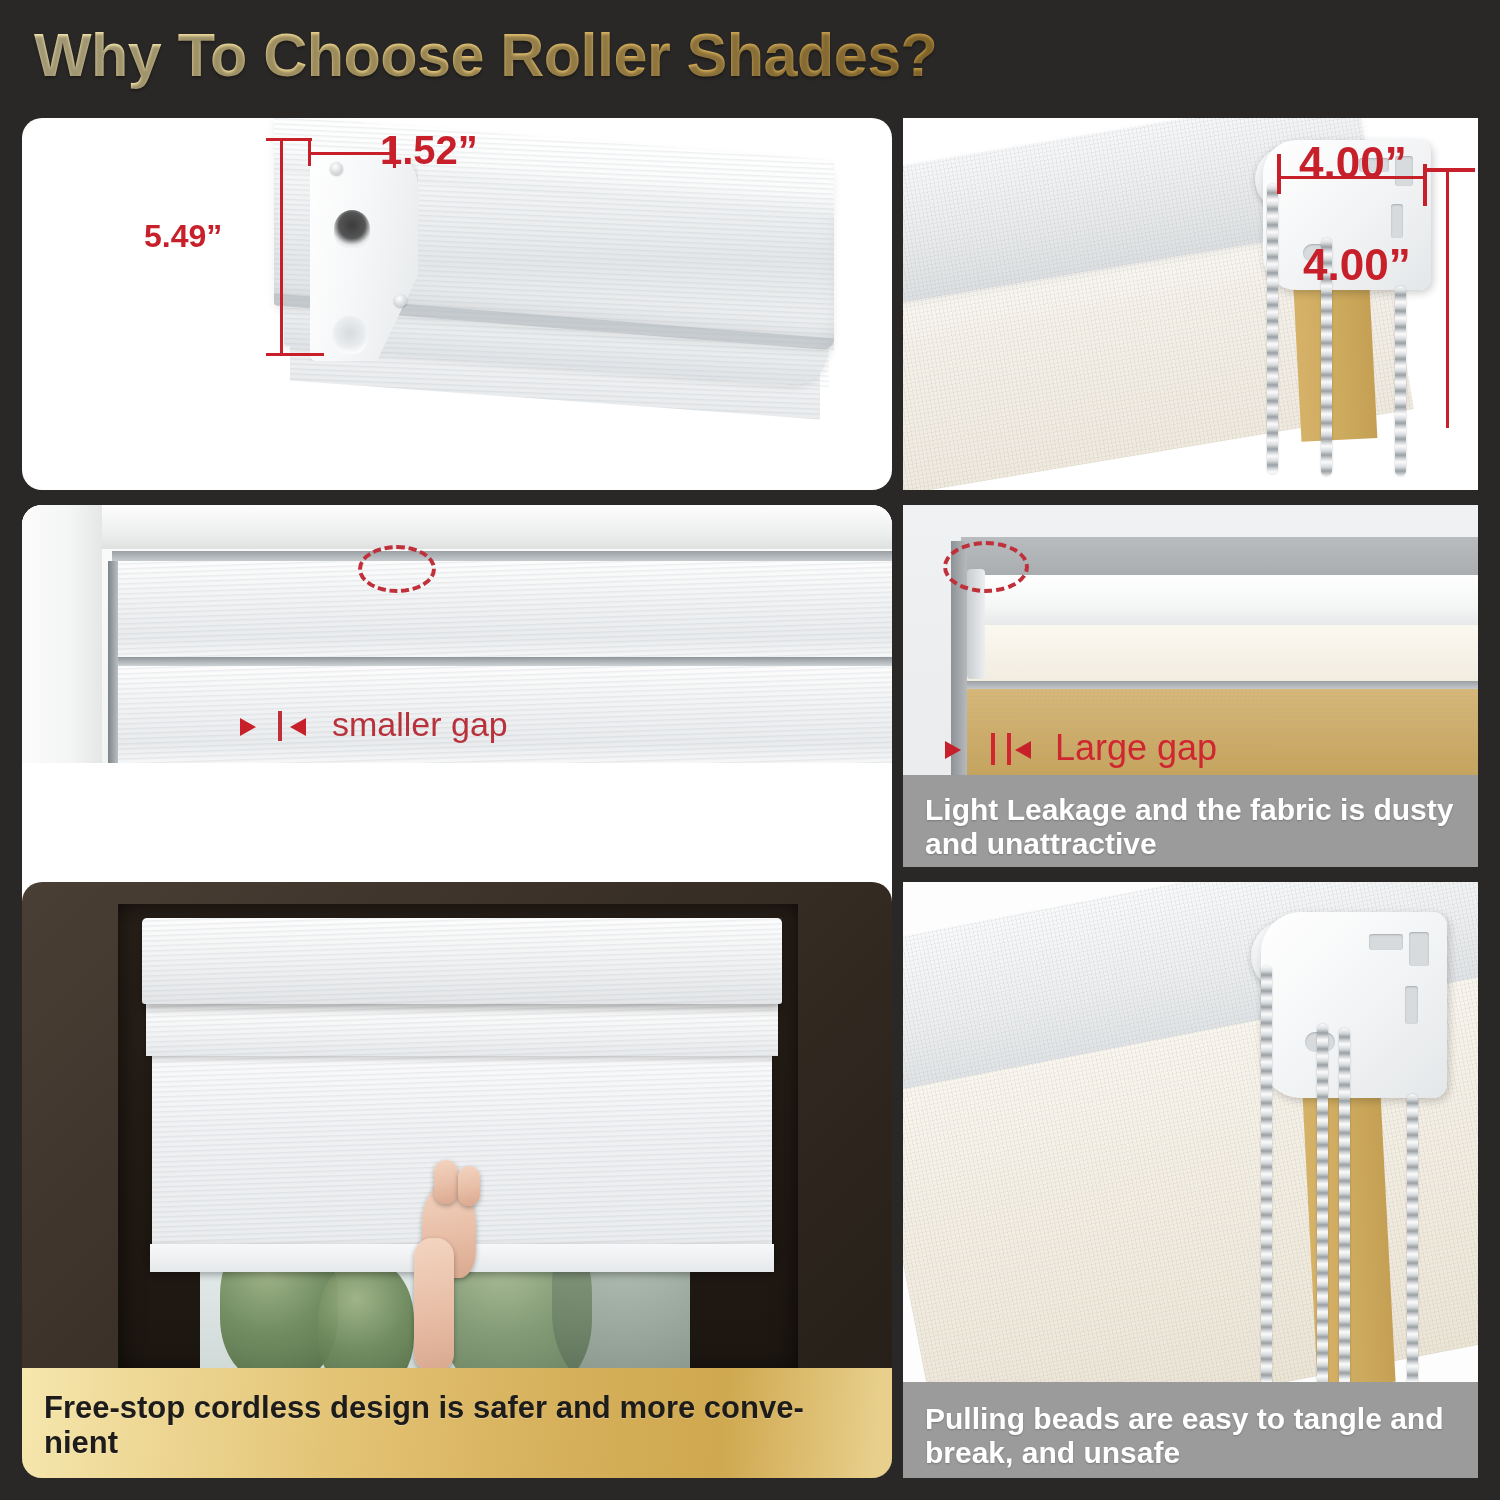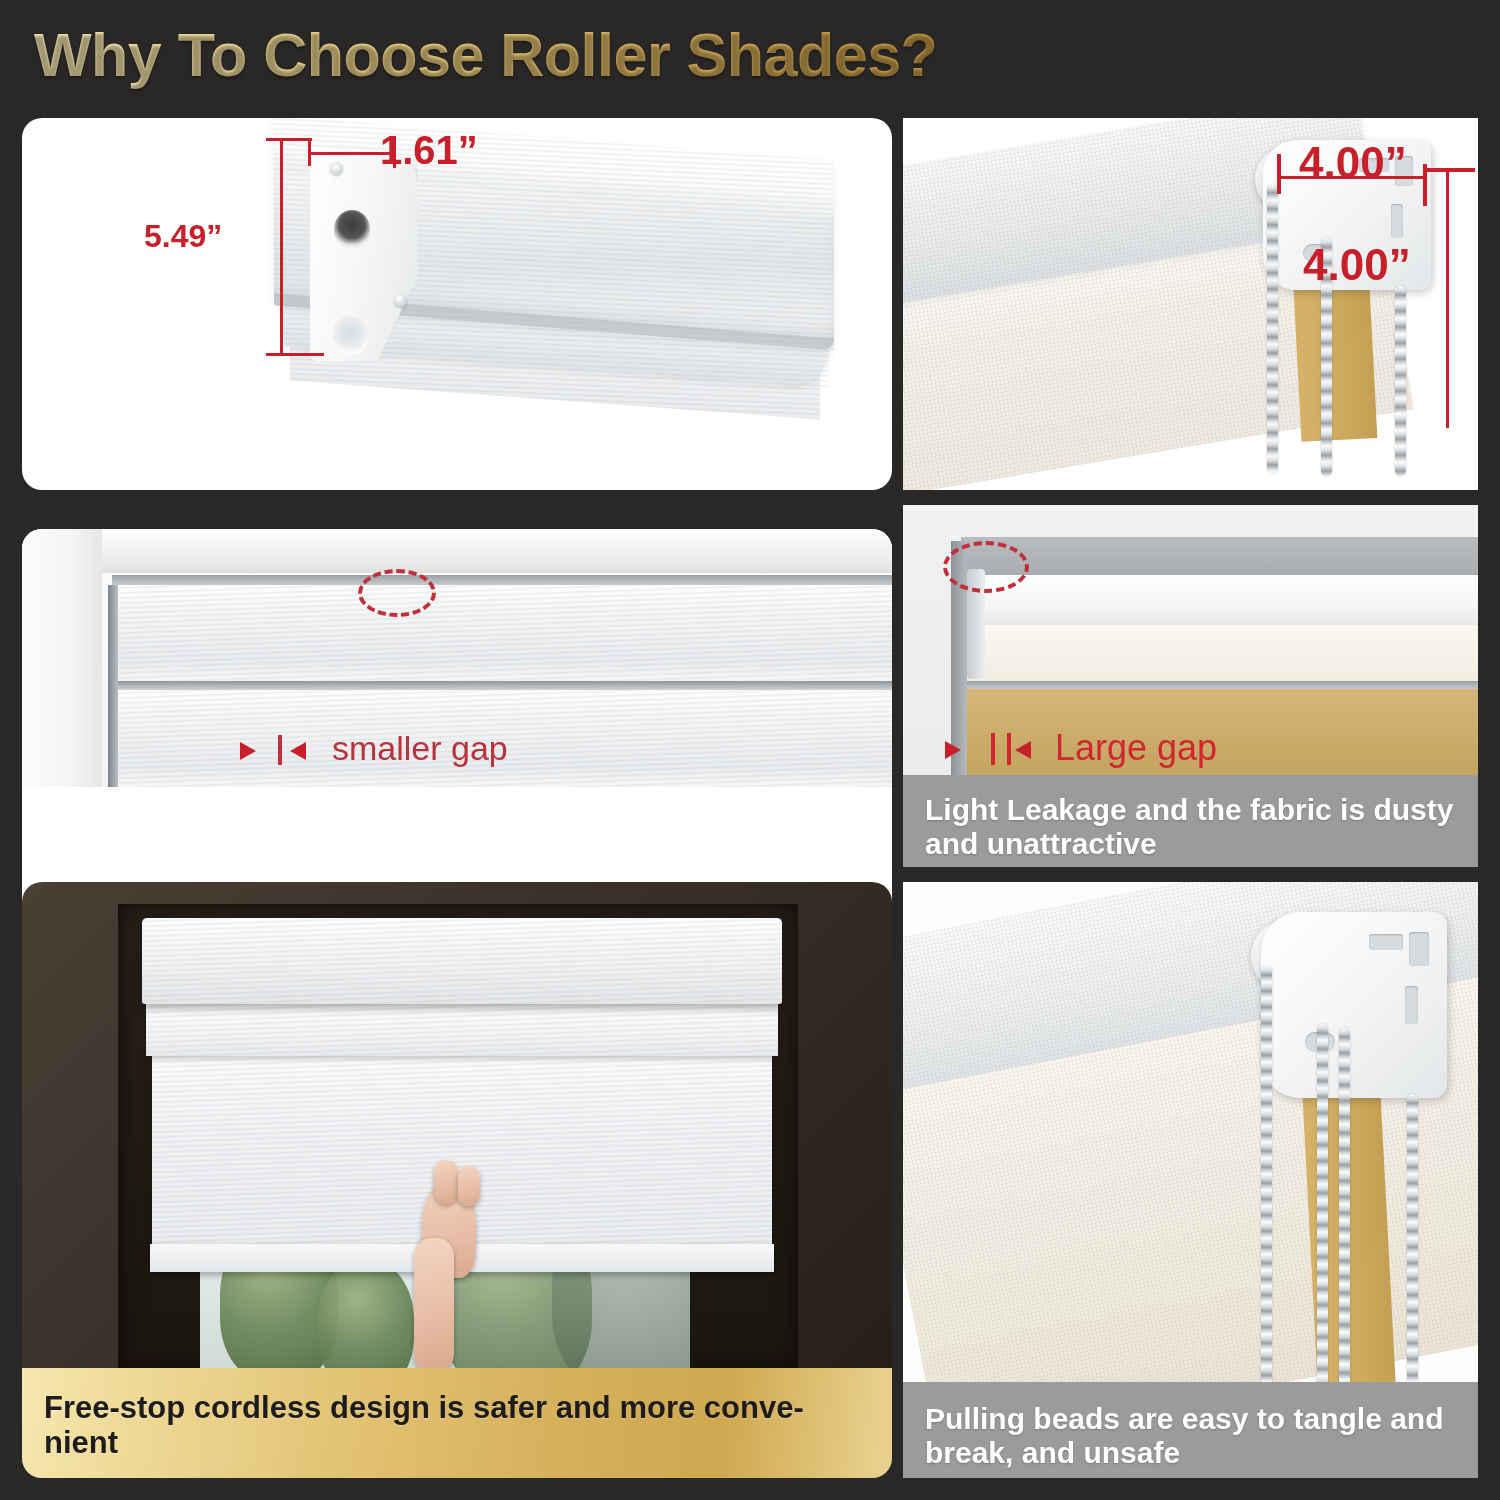--- a/index.html
+++ b/index.html
@@ -39,21 +39,21 @@
   
   .grid { position: absolute; left: 0; top: 0; width: 1500px; height: 1500px; }
 
   .panel { position: absolute; overflow: hidden; background: #ffffff; }
   .panel.good { border-radius: 20px; }
   .panel.bad  { border-radius: 0px; }
 
   
   .p-tl { left: 22px;  top: 118px;  width: 870px;  height: 372px; }
   .p-tr { left: 903px; top: 118px;  width: 575px;  height: 372px; }
-  .p-ml { left: 22px;  top: 529px;  width: 870px;  height: 464px; }
+  .p-ml { left: 22px;  top: 505px;  width: 870px;  height: 464px; }
   .p-mr { left: 903px; top: 505px;  width: 575px;  height: 362px; }
   .p-bl { left: 22px;  top: 882px;  width: 870px;  height: 596px; }
   .p-br { left: 903px; top: 882px;  width: 575px;  height: 596px; }
 
   .stage { position: absolute; left: 0; top: 0; right: 0; bottom: 0; }
 
   
   .caption {
     position: absolute; left: 0; right: 0; bottom: 0;
     padding: 14px 20px 16px 22px;
@@ -337,21 +337,21 @@
 
         <div class="endcap"></div>
         <div class="endcap-hole eh1"></div>
         <div class="endcap-hole eh2"></div>
         <div class="screwdot sd1"></div>
         <div class="screwdot sd2"></div>
 
         <div class="dim-line dim-h" style="left:286px; top:34px; width:88px;"></div>
         <div class="dim-tick dim-v" style="left:286px; top:20px; width:3px; height:28px;"></div>
         <div class="dim-tick dim-v" style="left:371px; top:18px; width:3px; height:32px;"></div>
-        <div class="dim-label" style="left:358px; top:10px; font-size:40px;">1.61”</div>
+        <div class="dim-label" style="left:358px; top:10px; font-size:40px;">1.52”</div>
 
         <div class="dim-line dim-v" style="left:258px; top:20px; height:218px;"></div>
         <div class="dim-tick dim-h" style="left:244px; top:20px; width:46px; height:3px;"></div>
         <div class="dim-tick dim-h" style="left:244px; top:235px; width:58px; height:3px;"></div>
         <div class="dim-label" style="left:122px; top:100px; font-size:32px;">5.49”</div>
       </div>
     </div>
   </div>
 
   <div class="panel bad p-tr">

